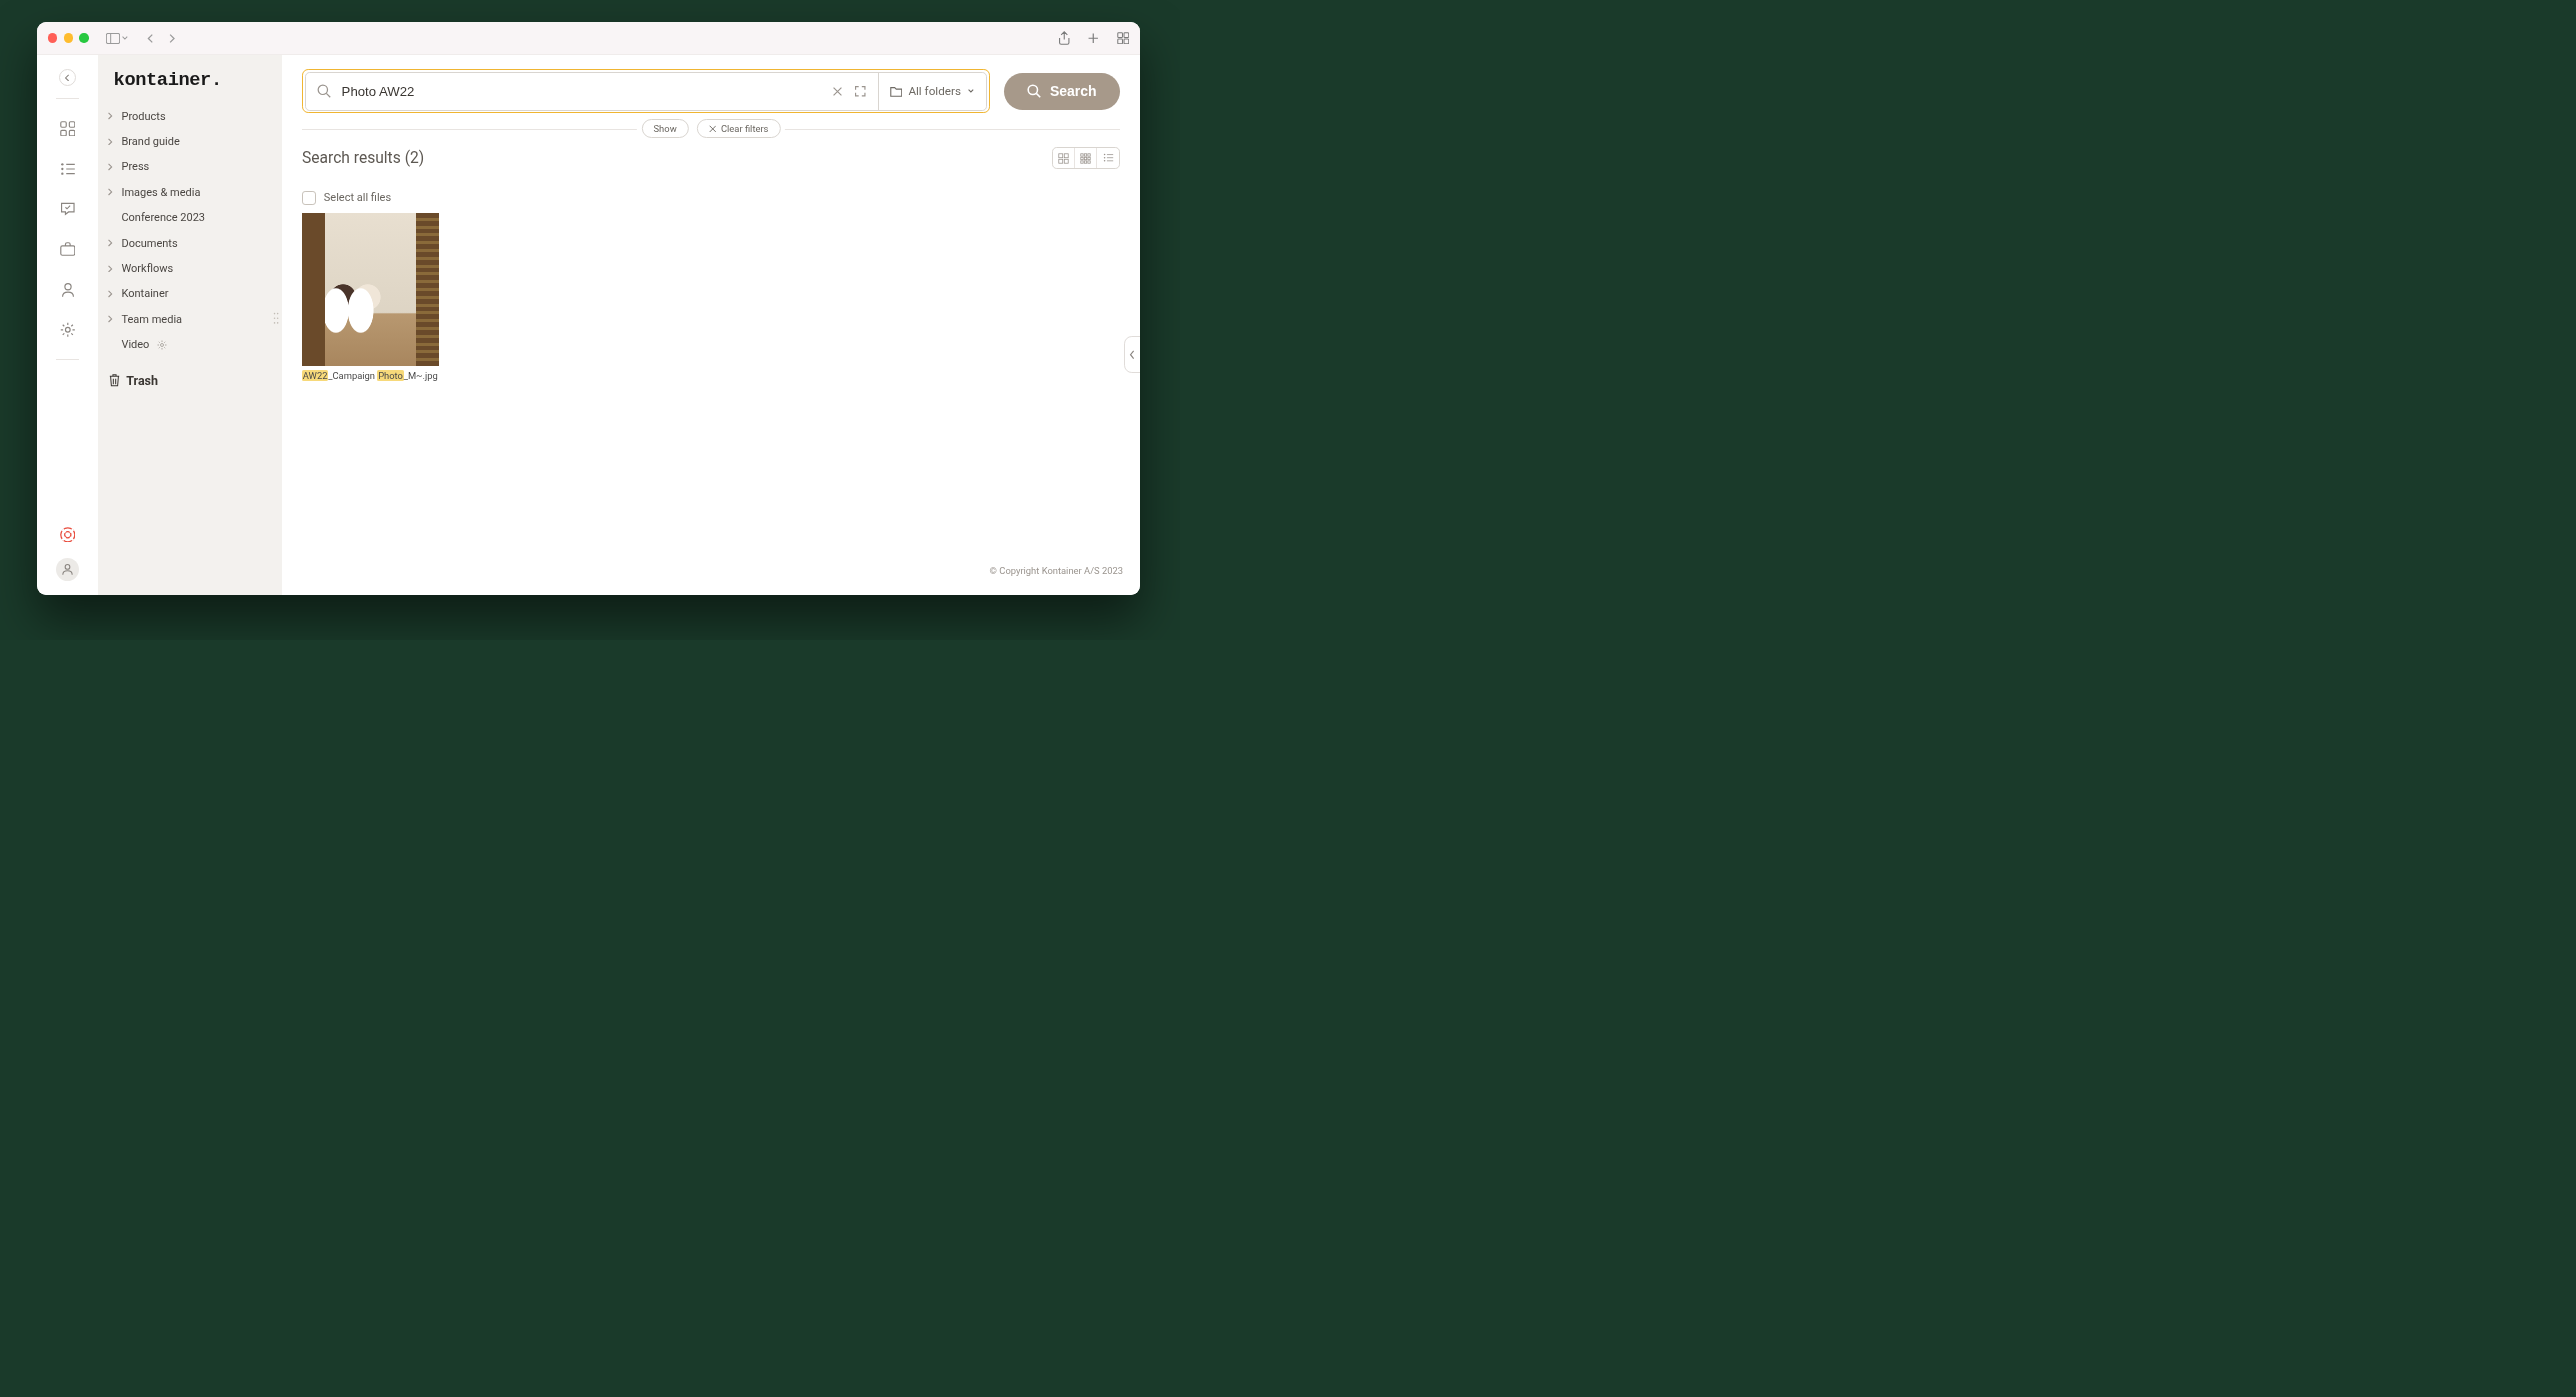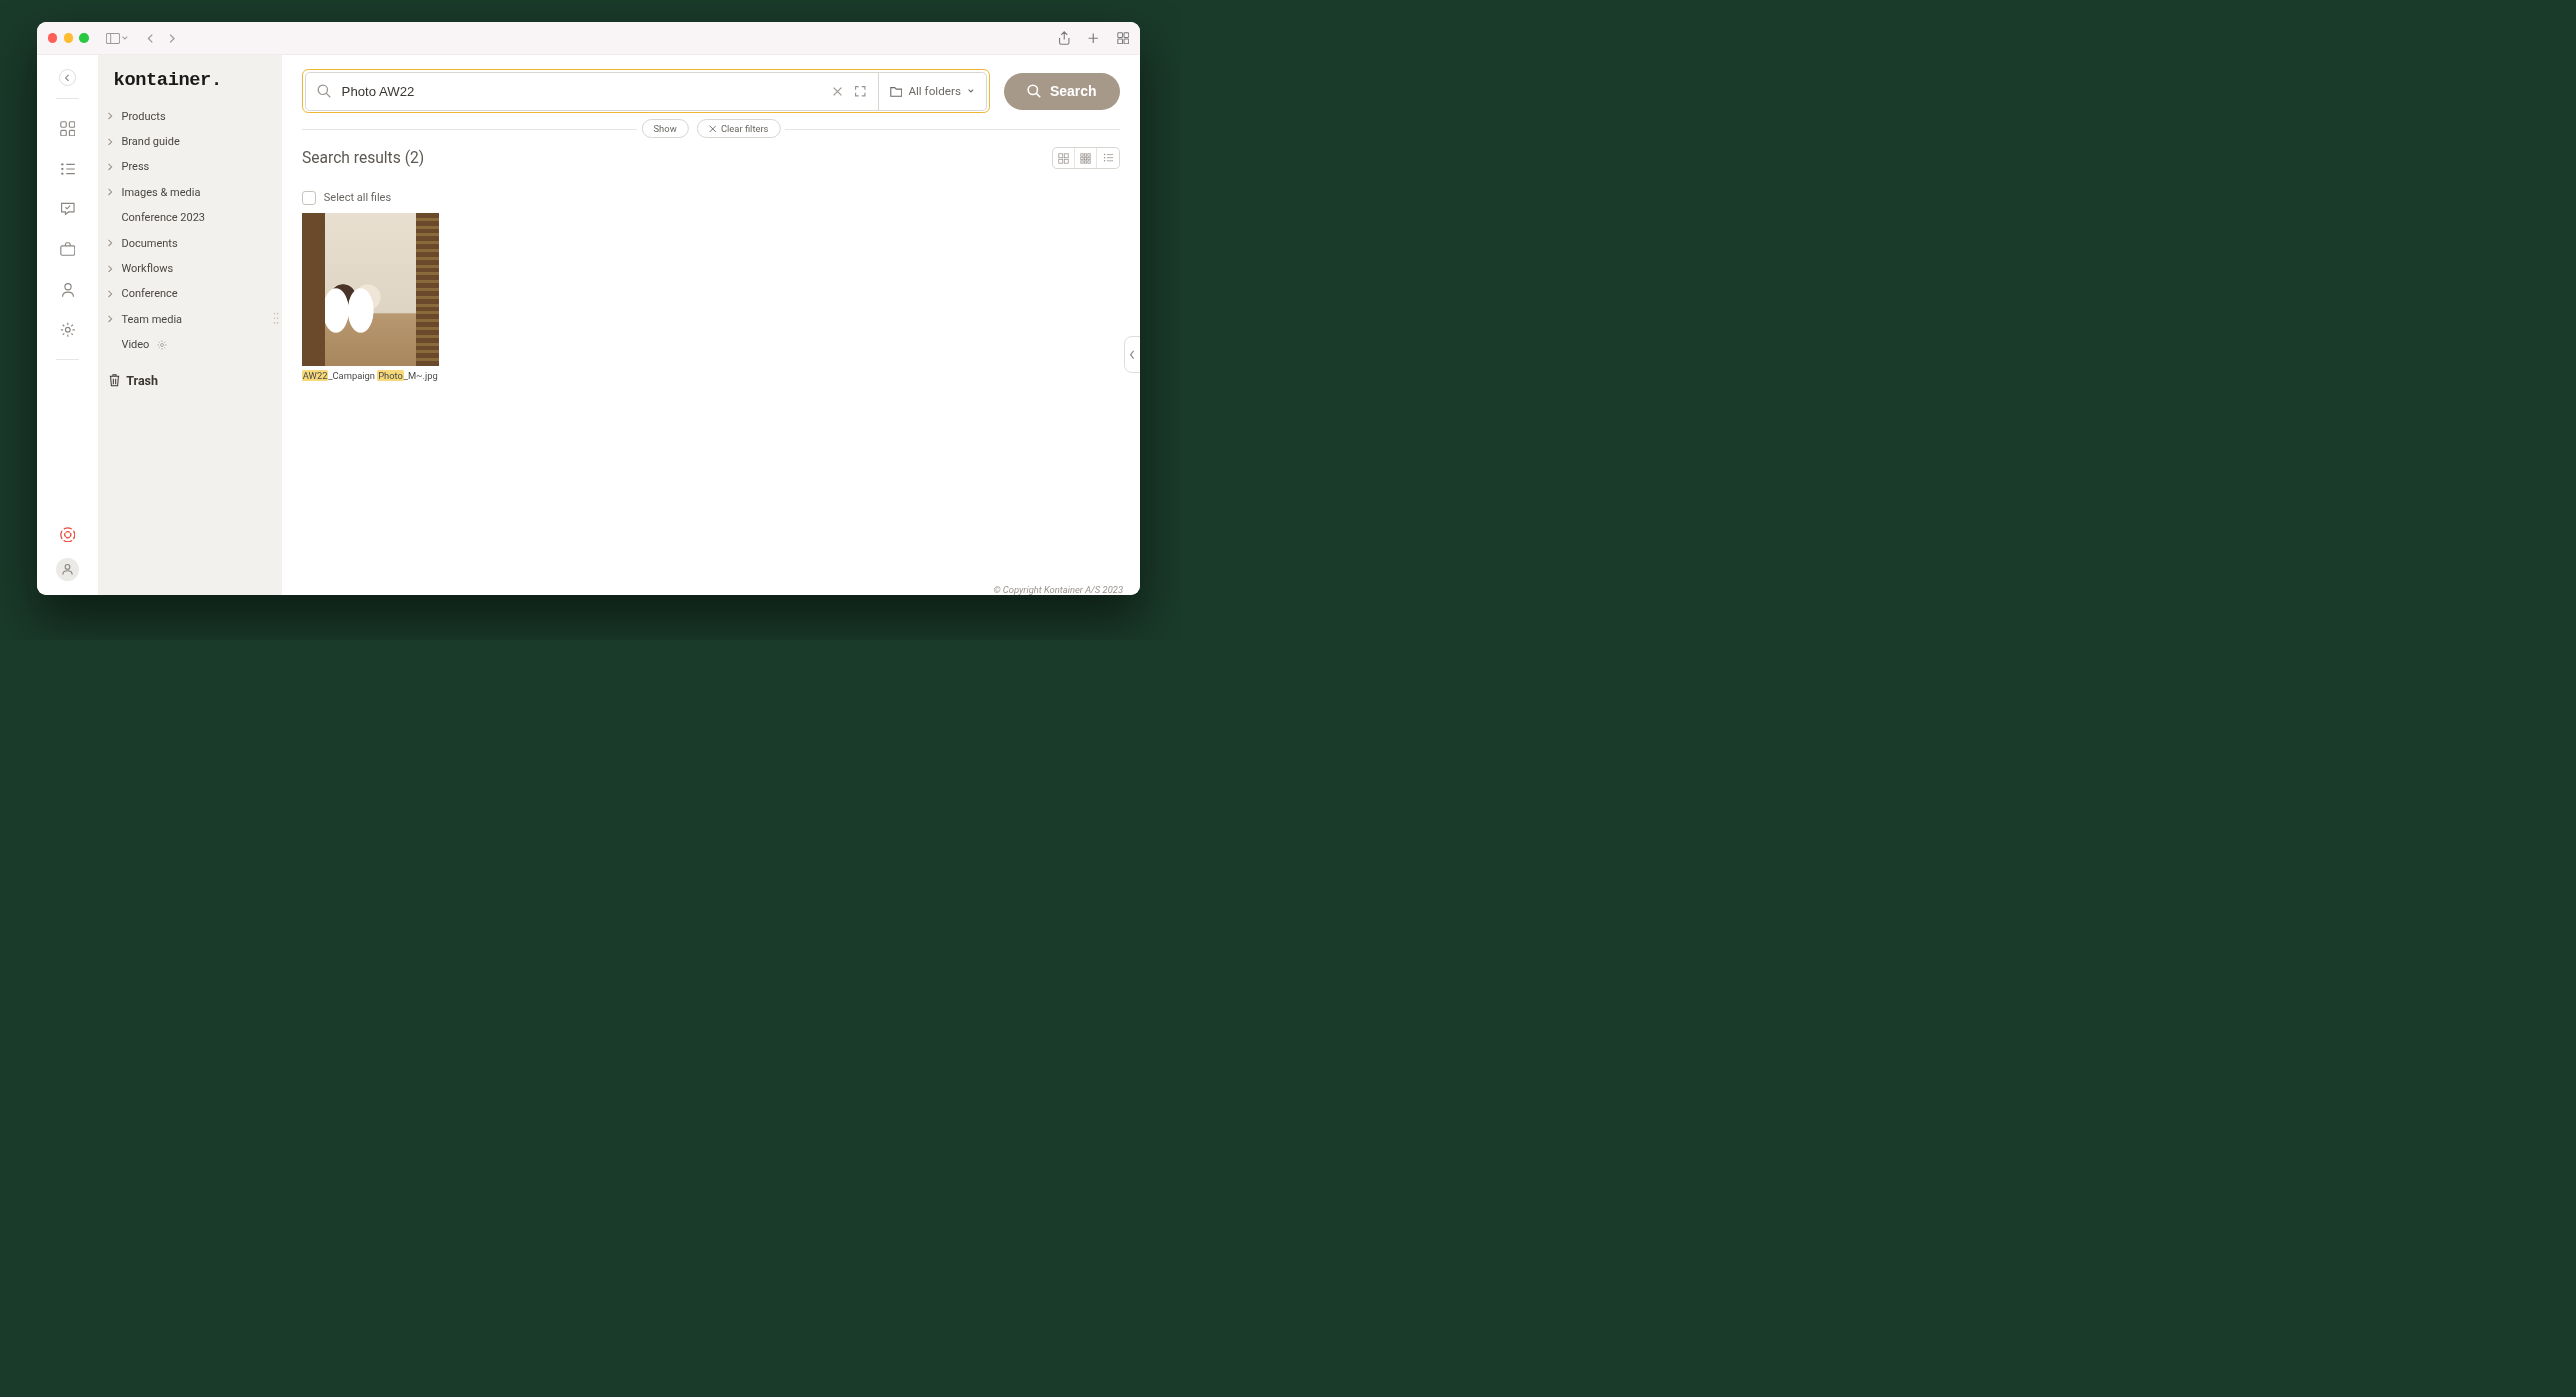--- a/index.html
+++ b/index.html
@@ -289,22 +289,22 @@
   position: absolute; right: -0.8px; top: 281px;
   width: 17px; height: 37px;
   background: #fff;
   border: 0.8px solid #e0dcd9;
   border-radius: 7.8px 0 0 7.8px;
   display: flex; align-items: center; justify-content: center;
   color: #8a8580; cursor: pointer;
 }
 
 .footer {
-  position: absolute; bottom: 0; right: 17px;
-  font-size: 9.4px; color: #9a948e; font-style: italic;
+  position: absolute; bottom: 19px; right: 17px;
+  font-size: 9.4px; color: #9a948e;
 }
 
 svg { display: block; }
 </style>
 </head>
 <body>
 
 <div class="window">
 
   <div class="titlebar">
@@ -479,21 +479,21 @@
               </svg>
             </span>
             <span>Workflows</span>
           </div>
         <div class="nav-item">
             <span class="chev">
               <svg width="6.2" height="7.8" viewBox="0 0 8 10">
                 <path d="M2 1 L6 5 L2 9" fill="none" stroke="currentColor" stroke-width="1.4"></path>
               </svg>
             </span>
-            <span>Conference</span>
+            <span>Kontainer</span>
           </div>
         <div class="nav-item">
             <span class="chev">
               <svg width="6.2" height="7.8" viewBox="0 0 8 10">
                 <path d="M2 1 L6 5 L2 9" fill="none" stroke="currentColor" stroke-width="1.4"></path>
               </svg>
             </span>
             <span>Team media</span>
           </div>
         <div class="nav-item no-chev">

